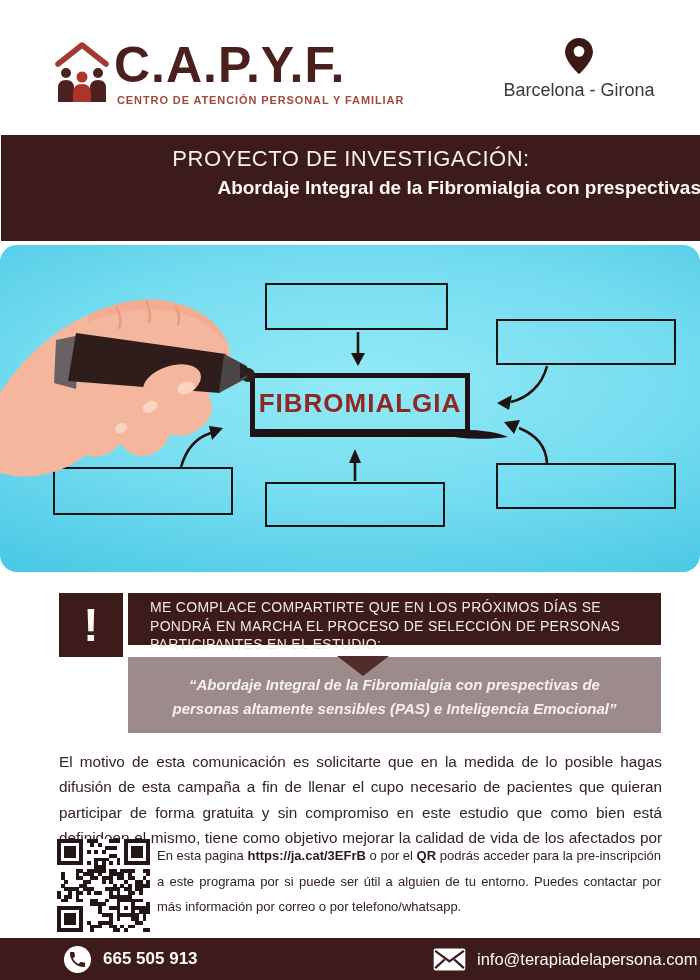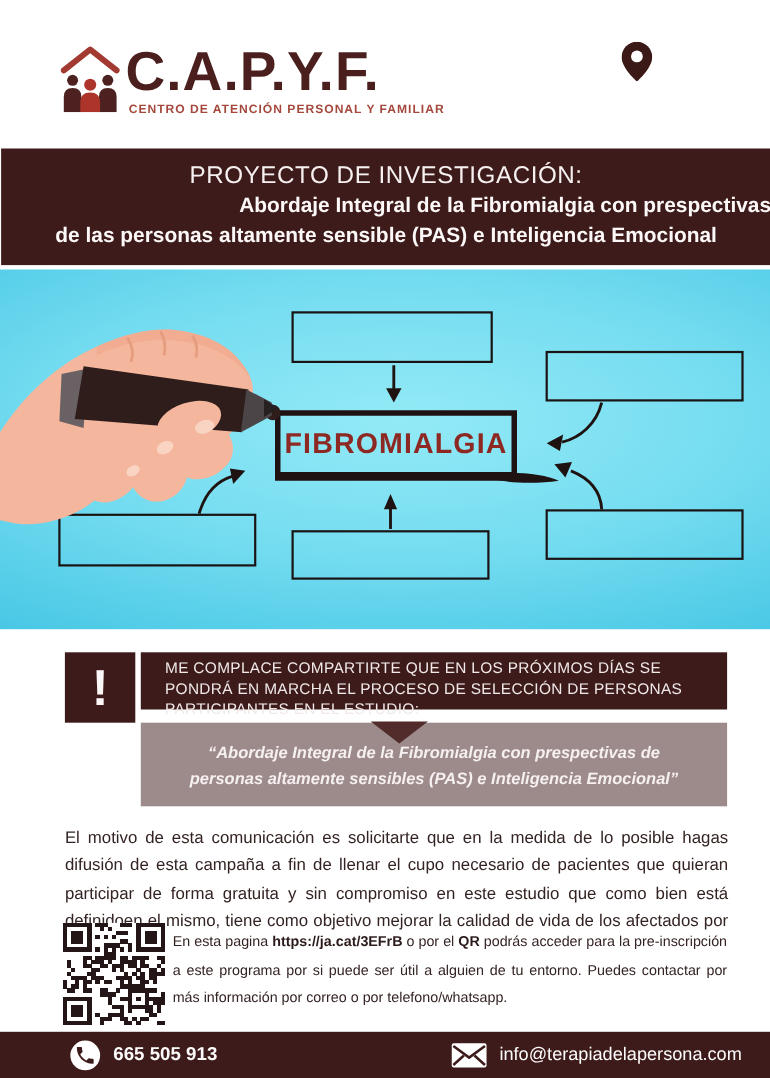--- a/index.html
+++ b/index.html
@@ -22,21 +22,21 @@
   .banner{position:absolute;left:1px;top:135px;width:700px;height:106px;background:#3D1B1A;}
   .banner-title{position:absolute;left:0;top:11px;width:100%;text-align:center;
               font-size:22px;font-weight:400;letter-spacing:.5px;color:#F6F0F0;}
   .banner-sub1{position:absolute;left:0;top:42px;width:100%;text-align:right;
               font-size:19px;font-weight:bold;color:#FCF8F8;}
   .banner-sub2{position:absolute;left:0;top:69px;width:100%;text-align:center;
               font-size:19px;font-weight:bold;color:#FCF8F8;}
 
   
   .diagram{position:absolute;left:0;top:245px;width:700px;height:327px;
-      background:radial-gradient(115% 95% at 52% 42%, #93EAF6 0%, #74DCF0 40%, #45C6E4 78%, #2FB7D9 100%);}
+      background:radial-gradient(115% 95% at 52% 42%, #93EAF6 0%, #74DCF0 40%, #45C6E4 78%, #2FB7D9 100%);border-radius:17px;}
   .dbox{position:absolute;border:2px solid #1A1313;background:transparent;}
   .dbox.b-top{left:265px;top:38px;width:183px;height:47px;}
   .dbox.b-rtop{left:496px;top:74px;width:180px;height:46px;}
   .dbox.b-rbot{left:496px;top:218px;width:180px;height:46px;}
   .dbox.b-left{left:53px;top:222px;width:180px;height:48px;}
   .dbox.b-bot{left:265px;top:237px;width:180px;height:45px;}
   .fibro-box{position:absolute;left:250px;top:128px;width:220px;height:64px;
       border:5px solid #1F1212;border-bottom-width:8px;display:flex;align-items:center;justify-content:center;}
   .fibro-label{font-size:26px;font-weight:bold;letter-spacing:1px;color:#8D2823;}
   .diagram svg.overlay{position:absolute;left:0;top:0;width:700px;height:327px;}
@@ -66,21 +66,21 @@
   .qr-text{position:absolute;left:157px;top:843px;width:504px;font-size:13px;line-height:25.5px;
       text-align:justify;color:#332322;margin:0;}
   .qr-text b{font-weight:bold;color:#2B1B1A;}
 
   
   .footer{position:absolute;left:0;top:938px;width:700px;height:42px;background:#3D1B1A;text-align:center;}
   .f-item{position:absolute;top:0;height:42px;display:flex;align-items:center;gap:11px;}
   .f-item .lbl{color:#FDFBFB;font-size:16.5px;}
   .f-item.phone{left:63px;} .f-item.phone .lbl{font-weight:bold;font-size:17px;}
   .f-item.web{left:238px;}
-  .f-item.mail{left:410px;}
+  .f-item.mail{left:433px;}
 </style>
 </head>
 <body>
 
 <div id="page">
 
   <div class="header">
     <svg class="logo-icon" viewBox="0 0 54 62">
       <path d="M3,24 L27,5 L51,24" fill="none" stroke="#A23A31" stroke-width="5.5" stroke-linecap="round" stroke-linejoin="round"></path>
       <circle cx="11" cy="33" r="5" fill="#4C2120"></circle>
@@ -90,26 +90,26 @@
       <circle cx="27" cy="37" r="5.5" fill="#AD342B"></circle>
       <path d="M18,62 L18,53 Q18,44 27,44 Q36,44 36,53 L36,62 Z" fill="#AD342B"></path>
     </svg>
     <div class="logo-title">C.A.P.Y.F.</div>
     <div class="logo-subtitle">CENTRO DE ATENCIÓN PERSONAL Y FAMILIAR</div>
 
     <svg class="pin-icon" viewBox="0 0 24 31">
       <path d="M12,0 C5.4,0 0,5.4 0,12 C0,20.5 12,31 12,31 C12,31 24,20.5 24,12 C24,5.4 18.6,0 12,0 Z" fill="#3A1917"></path>
       <circle cx="12" cy="11.5" r="4.6" fill="#ffffff"></circle>
     </svg>
+    <div class="location-label">Barcelona - Girona</div>
   </div>
 
   <div class="banner">
     <div class="banner-title">PROYECTO DE INVESTIGACIÓN:</div>
     <div class="banner-sub1">Abordaje Integral de la Fibromialgia con prespectivas</div>
-    <div class="banner-sub2">de las personas altamente sensible (PAS) e Inteligencia Emocional</div>
   </div>
 
   <div class="diagram">
     <div class="dbox b-top"></div>
     <div class="dbox b-rtop"></div>
     <div class="dbox b-rbot"></div>
     <div class="dbox b-left"></div>
     <div class="dbox b-bot"></div>
 
     <div class="fibro-box">

